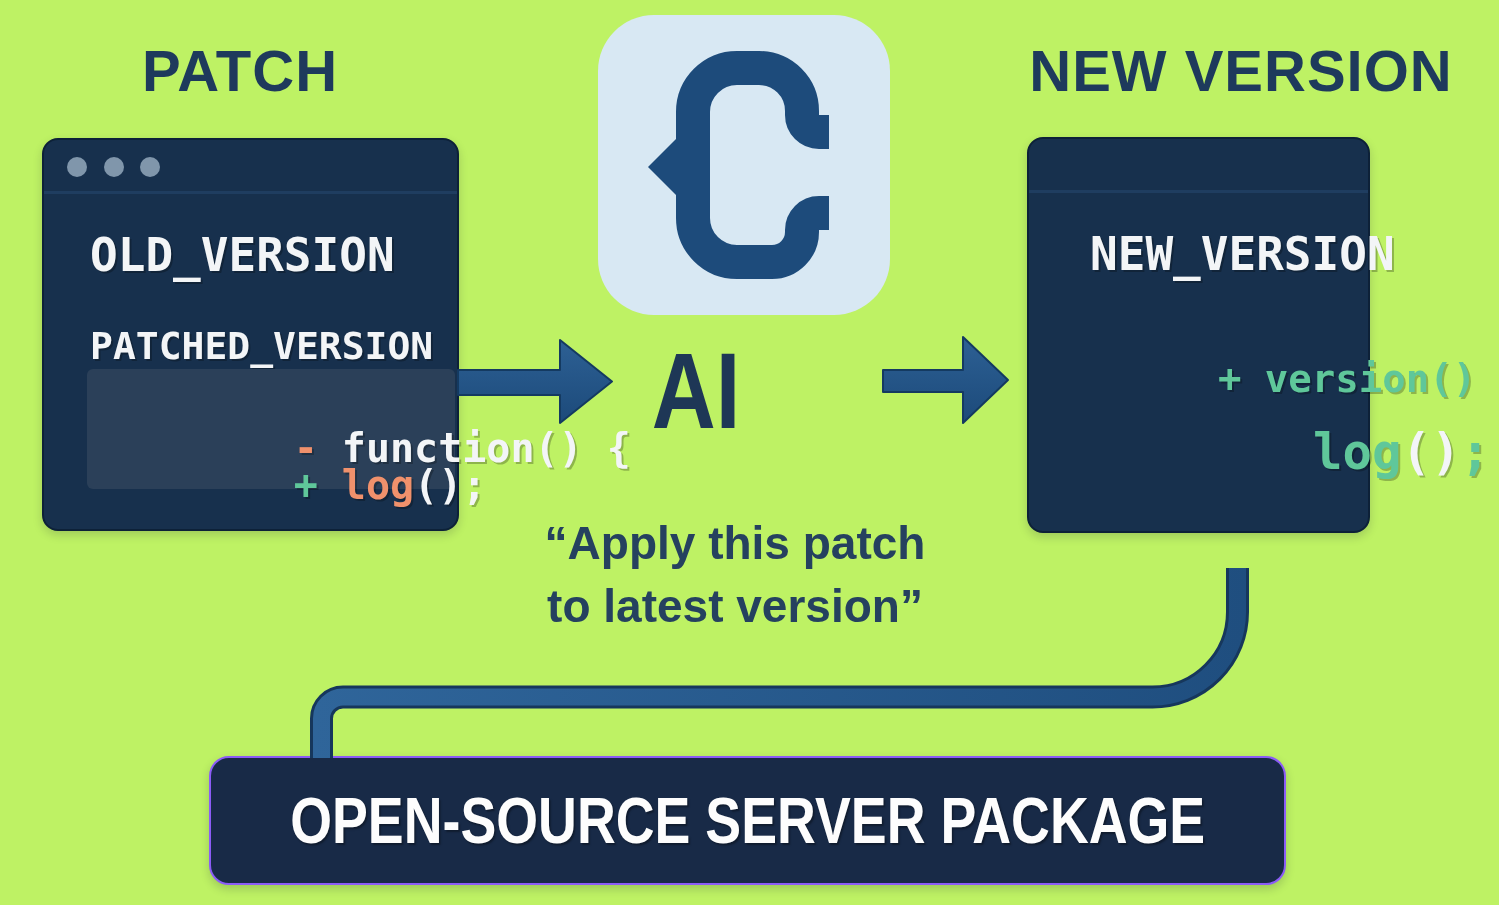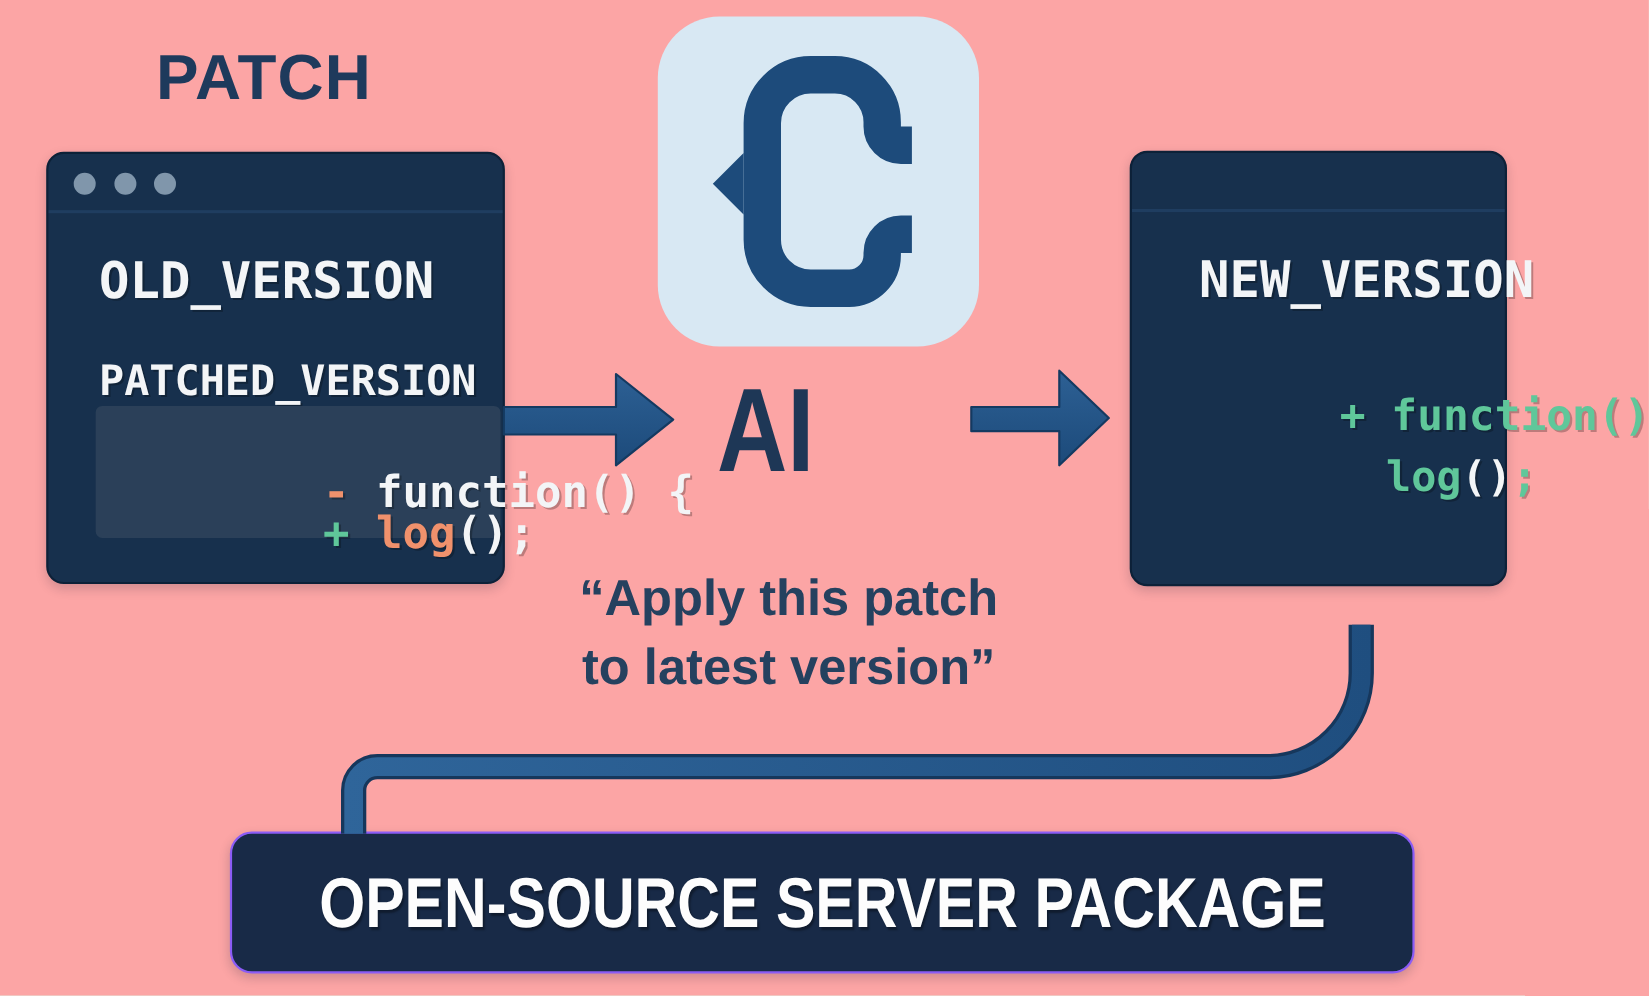--- a/index.html
+++ b/index.html
@@ -1,19 +1,19 @@
 <!DOCTYPE html>
 <html><head>
 <meta charset="utf-8">
 <style>
   * { margin:0; padding:0; box-sizing:border-box; }
   html,body { background:#e8e4da; }
   #canvas {
     position:relative; width:1499px; height:905px; overflow:hidden;
-    background:#fca5a5;
+    background:#bef264;
     font-family:"Liberation Sans", sans-serif;
   }
   .heading {
     position:absolute; text-align:center;
     font-size:58px; font-weight:bold; color:#1e3a5c; letter-spacing:1px;
     line-height:1;
   }
   #title-patch { left:0; top:42px; width:480px; }
   #title-new  { left:1025px; top:42px; width:432px; }
 
@@ -52,31 +52,31 @@
   #patch-highlight {
     position:absolute; left:43px; top:229px; width:368px; height:120px;
     background:#2b4059; border-radius:6px;text-align:right;
   }
   .diff-line { position:absolute; left:14px; font-size:40px; }
   #diff-line-1 { top:10px; }
   #diff-line-2 { top:47px; }
 
   #new-label-1 { position:absolute; left:61px; top:88px;  font-size:46px; }
   #new-line-1  { position:absolute; left:48px; top:172px; font-size:39px; }
-  #new-line-2  { position:absolute; left:48px; top:228px; font-size:38px; }
+  #new-line-2  { position:absolute; left:48px; top:228px; font-size:49px; }
   .indent-2 { margin-left:2ch; }
 
   .tok-green  { color:#5fc79a; }
   .tok-salmon { color:#f0916c; }
   .tok-white  { color:#f3f5f7; }
   .sp { display:inline-block; width:1ch; }
 
   
   #quote {
-    position:absolute; left:412px; top:512px; width:610px; text-align:center;
+    position:absolute; left:430px; top:512px; width:610px; text-align:center;
     font-size:46px; font-weight:600; color:#25415f; line-height:1.38;
   }
 
   
   #package-box {
     position:absolute; left:209px; top:756px; width:1077px; height:129px;
     background:#182a47; border:2px solid #8b5cf6; border-radius:20px;
     display:flex; align-items:center; justify-content:center;
     box-shadow:0 4px 10px rgba(20,30,50,.2);
   }
@@ -87,20 +87,21 @@
   }
 
   #flow-svg { position:absolute; left:0; top:0; pointer-events:none; }
 </style>
 </head>
 <body>
 
 <div id="canvas">
 
   <div id="title-patch" class="heading">PATCH</div>
+  <div id="title-new" class="heading">NEW VERSION</div>
 
   <div id="logo-tile">
     <svg width="292" height="300" viewBox="0 0 292 300">
       <path d="M 231 117 L 221 117 A 17 17 0 0 1 204 100 L 204 96
                A 43 43 0 0 0 161 53 L 139 53
                A 44 44 0 0 0 95 97 L 95 203
                A 44 44 0 0 0 139 247 L 174 247
                A 30 30 0 0 0 204 217 L 204 215
                A 17 17 0 0 1 221 198 L 231 198" fill="none" stroke="#1d4b7b" stroke-width="34" stroke-linecap="butt"></path>
       <polygon points="78,124 50,152 78,180" fill="#1d4b7b"></polygon>
@@ -123,21 +124,21 @@
       <div id="diff-line-2" class="code diff-line">
         <span class="tok-green">+</span><span class="sp"></span><span class="tok-salmon">log</span><span class="tok-white">();</span>
       </div>
     </div>
   </div>
 
   <div id="window-new" class="window">
     <div class="titlebar"></div>
     <div id="new-label-1" class="code">NEW_VERSION</div>
     <div id="new-line-1" class="code">
-      <span class="tok-green">+</span><span class="sp"></span><span class="tok-green">function()</span><span class="sp"></span>
+      <span class="tok-green">+</span><span class="sp"></span><span class="tok-green">version()</span><span class="sp"></span>
     </div>
     <div id="new-line-2" class="code">
       <span class="indent-2 tok-green">log</span><span class="tok-white">()</span><span class="tok-green">;</span>
     </div>
   </div>
 
   <div id="quote">
     <div>“Apply this patch</div>
     <div>to latest version”</div>
   </div>

